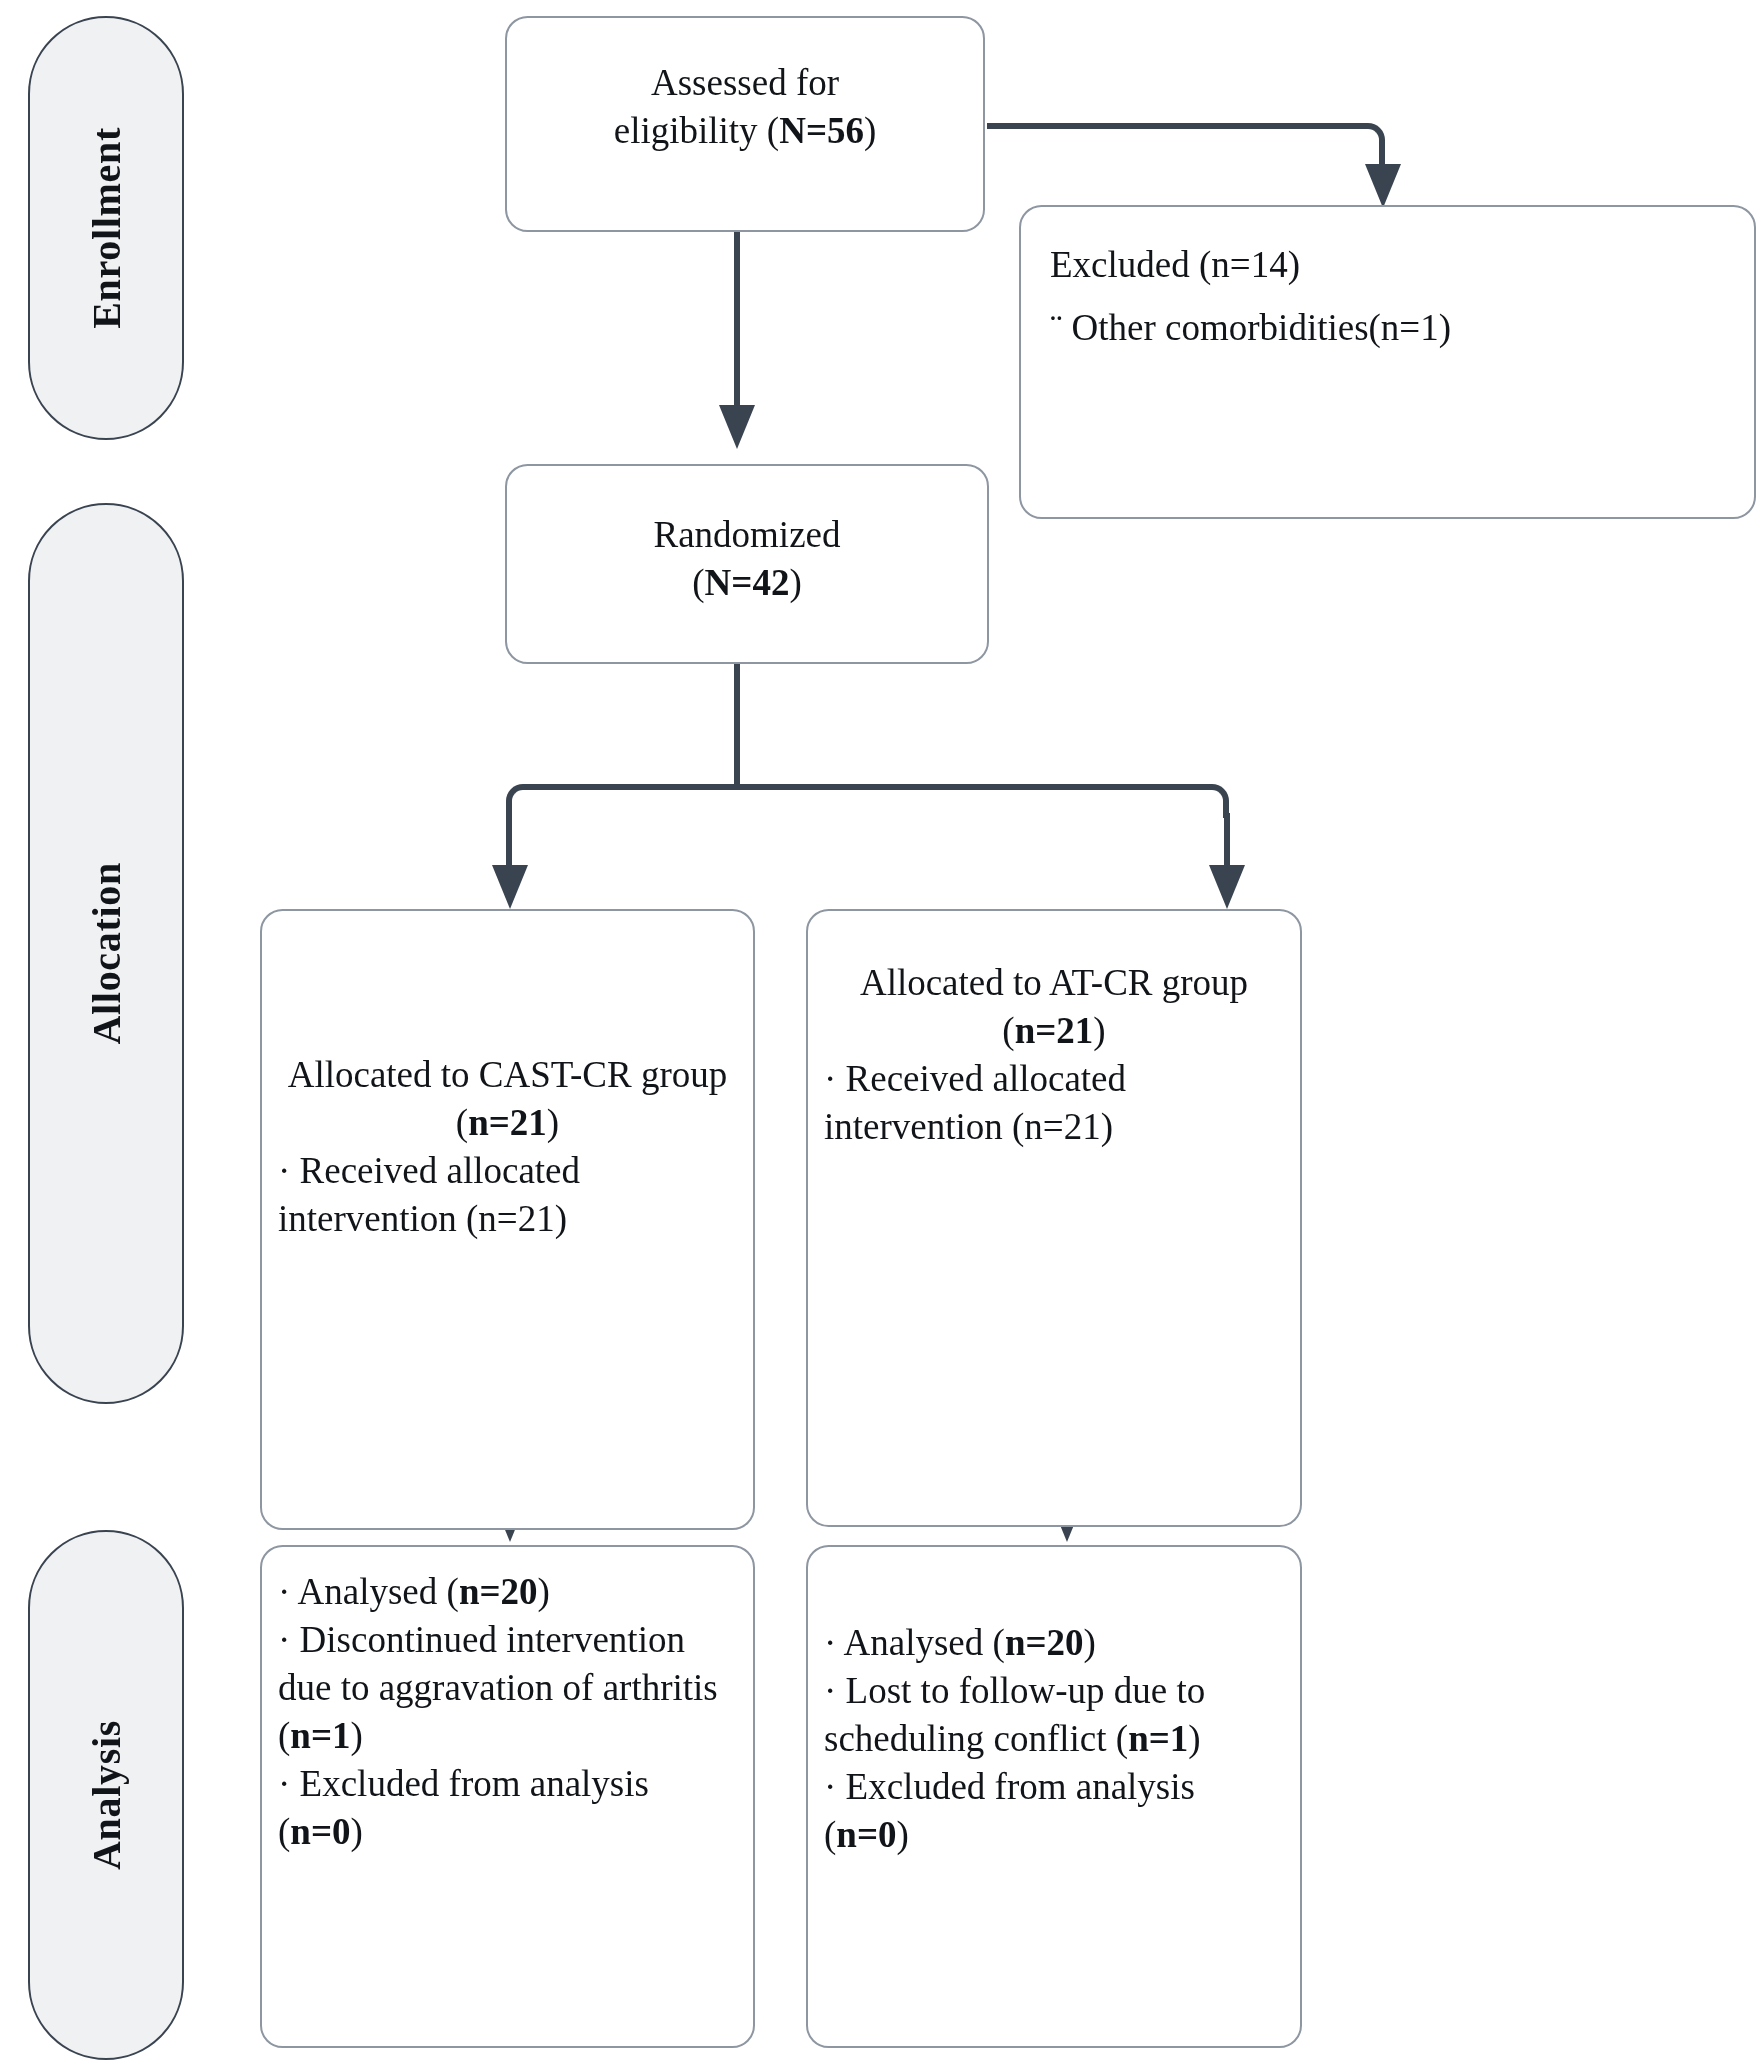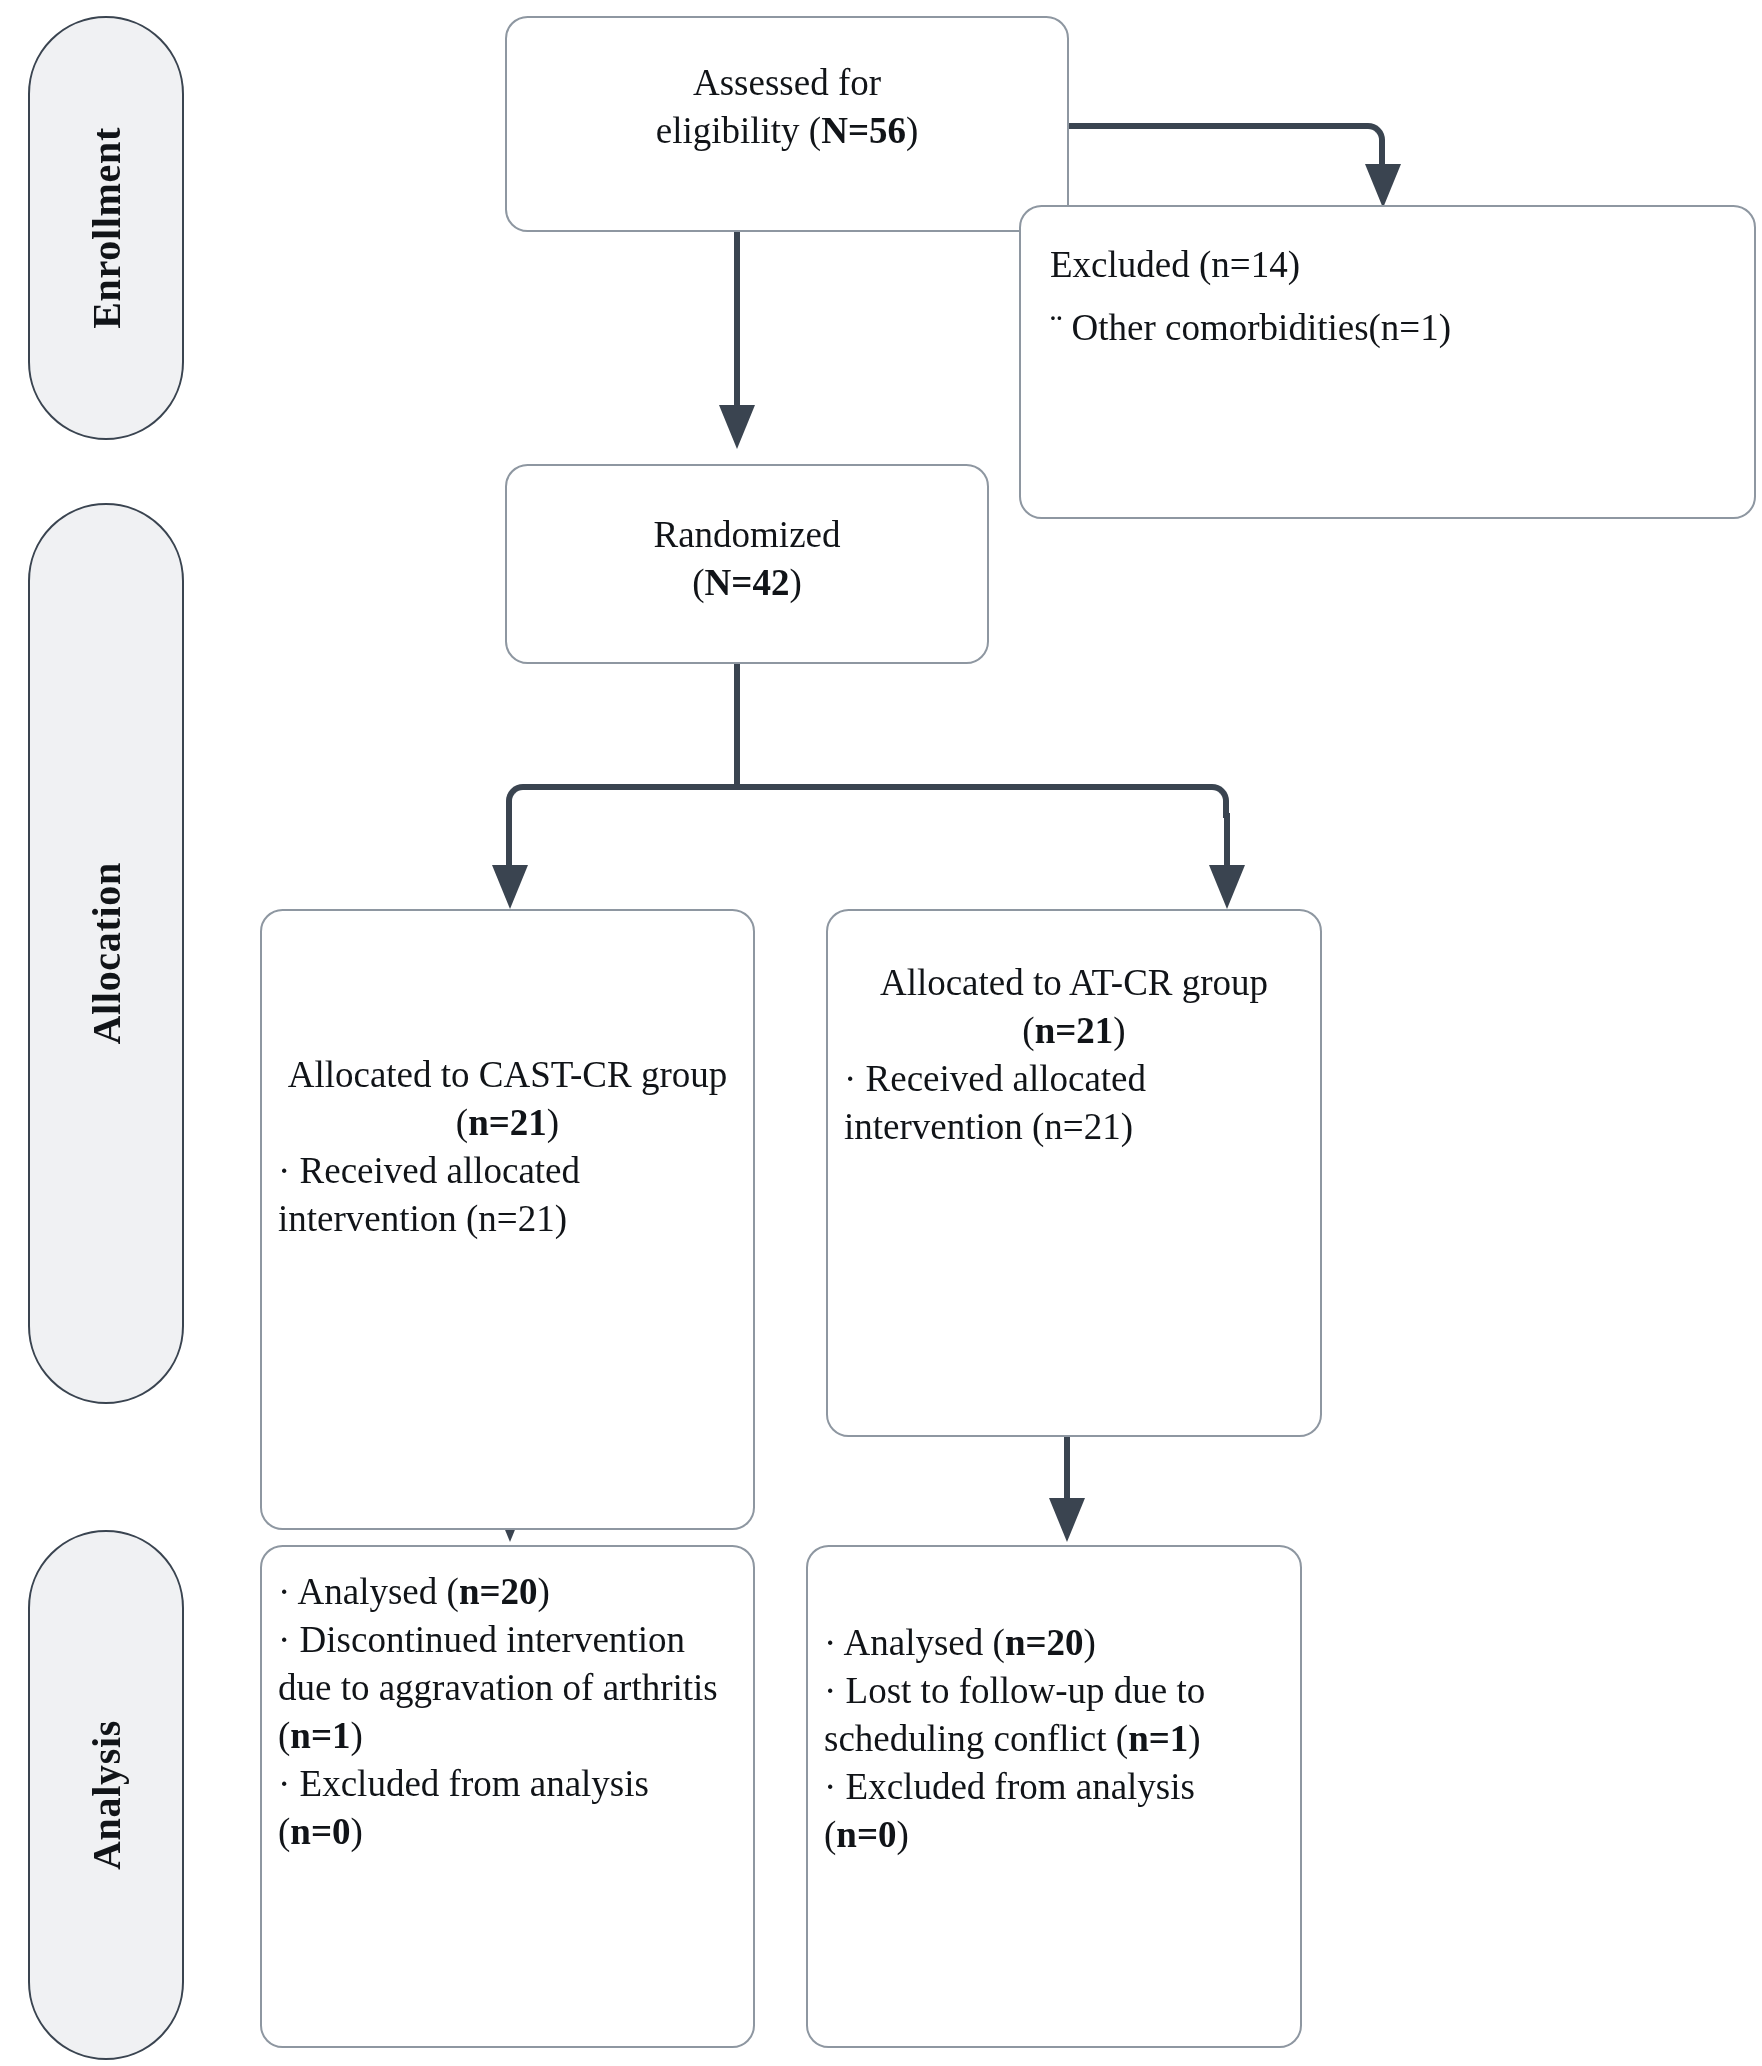--- a/index.html
+++ b/index.html
@@ -124,21 +124,21 @@
 
   <div class="conn conn-v" style="left:1224px; top:813px; width:6px; height:60px;"></div>
   <div class="arrowhead" style="left:1209px; top:865px;"></div>
 
   <div class="conn conn-v" style="left:506px; top:1400px; width:6px; height:106px;"></div>
   <div class="arrowhead" style="left:492px; top:1498px;"></div>
 
   <div class="conn conn-v" style="left:1064px; top:1400px; width:6px; height:106px;"></div>
   <div class="arrowhead" style="left:1049px; top:1498px;"></div>
 
-  <div class="flow-box" style="left:505px; top:16px; width:564px; height:216px;">
+  <div class="flow-box" style="left:505px; top:16px; width:480px; height:216px;">
     <div class="inner txt-center" style="top:41px;">
       <div>Assessed for</div>
       <div>
         <span>eligibility (</span><b>N=56</b><span>)</span>
       </div>
     </div>
   </div>
 
   <div class="flow-box" style="left:1019px; top:205px; width:737px; height:314px;">
     <div class="inner txt-left" style="top:34px; padding:0 29px;">
@@ -164,21 +164,21 @@
       <div class="txt-center">
         <span>Allocated to CAST-CR group (</span><b>n=21</b><span>)</span>
       </div>
       <div class="txt-left">
         <span>·</span>
         <span>Received allocated intervention (n=21)</span>
       </div>
     </div>
   </div>
 
-  <div class="flow-box" style="left:826px; top:909px; width:496px; height:528px;">
+  <div class="flow-box" style="left:806px; top:909px; width:496px; height:618px;">
     <div class="inner" style="top:48px; padding:0 16px;">
       <div class="txt-center">
         <span>Allocated to AT-CR group (</span><b>n=21</b><span>)</span>
       </div>
       <div class="txt-left">
         <span>·</span>
         <span>Received allocated intervention (n=21)</span>
       </div>
     </div>
   </div>

